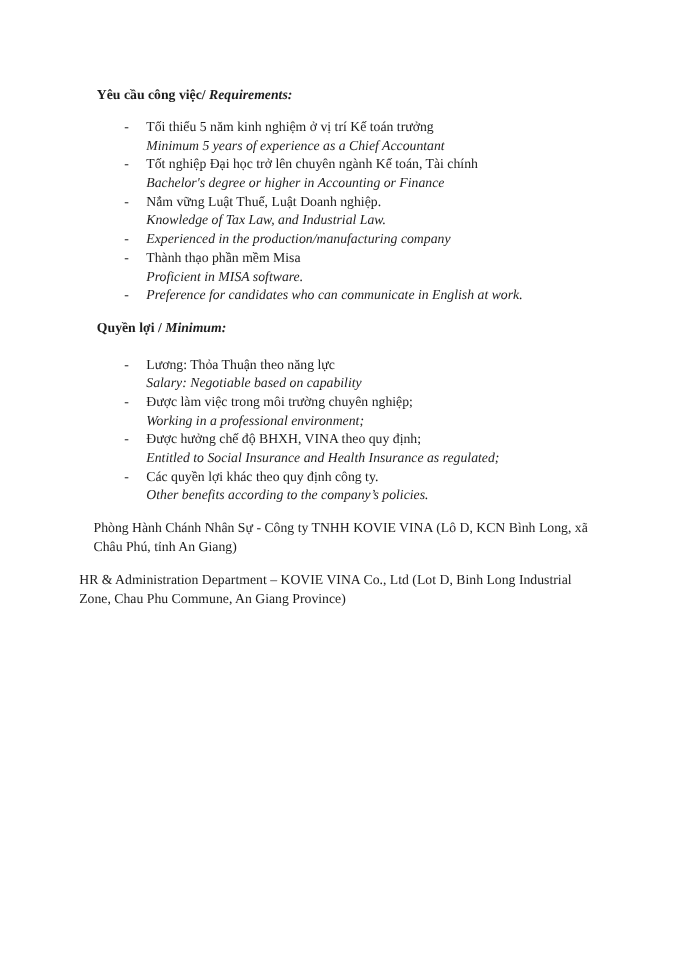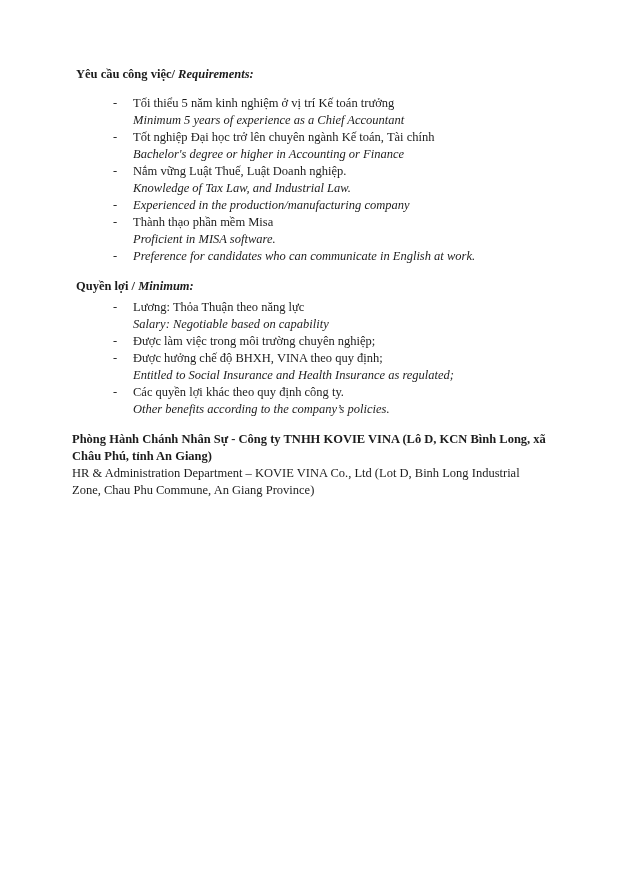--- a/index.html
+++ b/index.html
@@ -14,21 +14,21 @@
     background: #ffffff;
     box-sizing: border-box;
     padding: 62px 72px 0 72px;
     font-family: "Liberation Serif", "DejaVu Serif", serif;
     font-size: 12.5px;
     line-height: 17px;
     color: #1c1c1c;
     overflow: hidden;
   }
   .section-heading {
-    margin: 4px;
+    margin: 16px;
     font-size: 12.5px;
     font-weight: bold;
     line-height: 17px;
   }
   .heading-en {
     font-style: italic;
   }
   .req-heading {
     margin-bottom: 12px;
   }
@@ -54,22 +54,21 @@
   }
   .line-en {
     margin: 0;
     font-style: italic;
   }
   .contact {
     margin: 13px 0 0 0;
     max-width: 478px;
   }
   .contact-vi {
-    margin: 0;
-    font-weight: bold;
+    margin: 13px;
   }
   .contact-en {
     margin: 0;
   }
 </style>
 </head>
 <body>
 
 <div class="page">
 
@@ -110,20 +109,21 @@
 
   <div class="list">
     <div class="item">
       <span class="dash">-</span>
       <p class="line-vi">Lương: Thỏa Thuận theo năng lực</p>
       <p class="line-en">Salary: Negotiable based on capability</p>
     </div>
     <div class="item">
       <span class="dash">-</span>
       <p class="line-vi">Được làm việc trong môi trường chuyên nghiệp;</p>
+      <p class="line-en">Working in a professional environment;</p>
     </div>
     <div class="item">
       <span class="dash">-</span>
       <p class="line-vi">Được hưởng chế độ BHXH, VINA theo quy định;</p>
       <p class="line-en">Entitled to Social Insurance and Health Insurance as regulated;</p>
     </div>
     <div class="item">
       <span class="dash">-</span>
       <p class="line-vi">Các quyền lợi khác theo quy định công ty.</p>
       <p class="line-en">Other benefits according to the company’s policies.</p>

